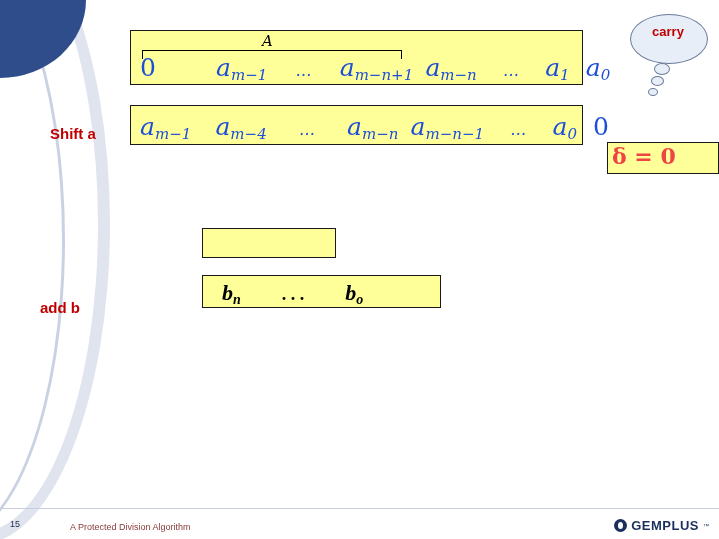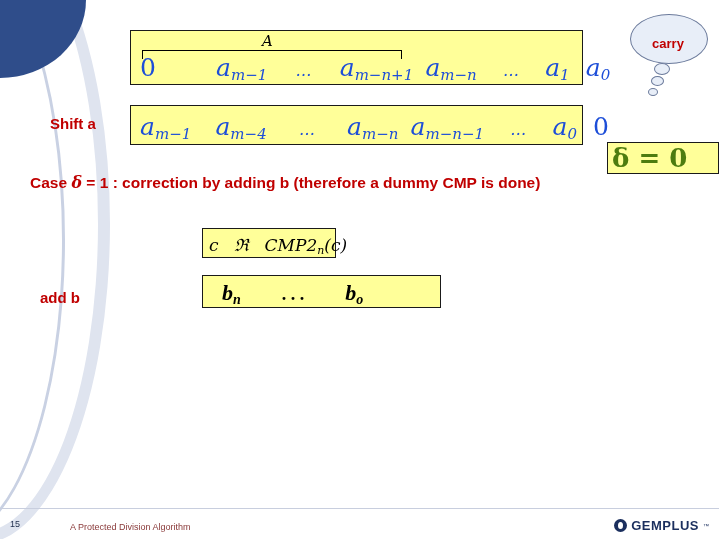--- a/index.html
+++ b/index.html
@@ -100,20 +100,21 @@
   }
 
   
   .redlabel {
     position: absolute;
     color: #c00000;
     font-weight: bold;
     font-size: 15px;
     font-family: "Liberation Sans", sans-serif;
     white-space: nowrap;
+    margin-top: 10px;
   }
   .caseline {
     position: absolute;
     color: #c00000;
     font-weight: bold;
     font-size: 15.5px;
     font-family: "Liberation Sans", sans-serif;
     white-space: nowrap;
   }
   .caseline .sym {
@@ -137,21 +138,20 @@
     position: absolute;
     left: 634px;
     top: 25px;
     width: 68px;
     text-align: center;
     color: #c00000;
     font-weight: bold;
     font-size: 13px;
     font-family: "Liberation Sans", sans-serif;
     line-height: 14px;
-    margin-top: 12px;
   }
   .bub-dot {
     position: absolute;
     background: #e8eef8;
     border: 1px solid #6b7a9b;
     border-radius: 50%;
   }
   .bub-dot.d1 { left: 654px; top: 63px;  width: 14px; height: 10px; }
   .bub-dot.d2 { left: 651px; top: 76px;  width: 11px; height: 8px; }
   .bub-dot.d3 { left: 648px; top: 88px;  width: 8px;  height: 6px; }
@@ -165,23 +165,23 @@
     height: 32px;
     background: #ffff99;
     border: 1px solid #1a1a1a;
     box-sizing: border-box;
   }
   .deltaeq {
     position: absolute;
     left: 612px;
     top: 143px;
     font-family: "DejaVu Serif", serif;
-    font-size: 26px;
-    font-weight: bold;
-    color: #4d7c0f;
+    font-size: 22px;
+    font-weight: bold;
+    color: #ef4444;
     white-space: nowrap;
   }
 
   
   .cmpline {
     position: absolute;
     font-family: "DejaVu Serif", serif;
     font-style: italic;
     font-size: 17px;
     color: #000;
@@ -322,34 +322,24 @@
     <span class="mdots">…</span>
     <span style="display:inline-block; width:16px;"></span>
     <span><span class="mvar">a</span><span class="msub">0</span></span>
     <span style="display:inline-block; width:6px;"></span>
     <span class="mplain">0</span>
   </div>
 
   <div class="deltabox"></div>
   <div class="deltaeq">δ = 0</div>
 
-  <div class="caseline" style="left:30px; top:173px;">
-    <span>Case </span><span class="sym">δ</span><span> = 1 : correction by  adding b (therefore a dummy CMP is done)</span>
-  </div>
 
 
   <div class="ybox" style="left:202px; top:228px; width:134px; height:30px;"></div>
 
-  <div class="cmpline" style="left:209px; top:233px;">
-    <span>c</span>
-    <span style="display:inline-block; width:5px;"></span>
-    <span>ℜ</span>
-    <span style="display:inline-block; width:5px;"></span>
-    <span>CMP2</span><span class="sub">n</span><span>(c)</span>
-  </div>
 
   <div class="redlabel" style="left:40px; top:289px;">add b</div>
 
   <div class="ybox" style="left:202px; top:275px; width:239px; height:33px;"></div>
 
   <div class="bline" style="left:222px; top:280px;">
     <span><span>b</span><span class="sub">n</span></span>
     <span style="display:inline-block; width:30px;"></span>
     <span style="font-style:normal; font-size:18px;">. . .</span>
     <span style="display:inline-block; width:30px;"></span>

